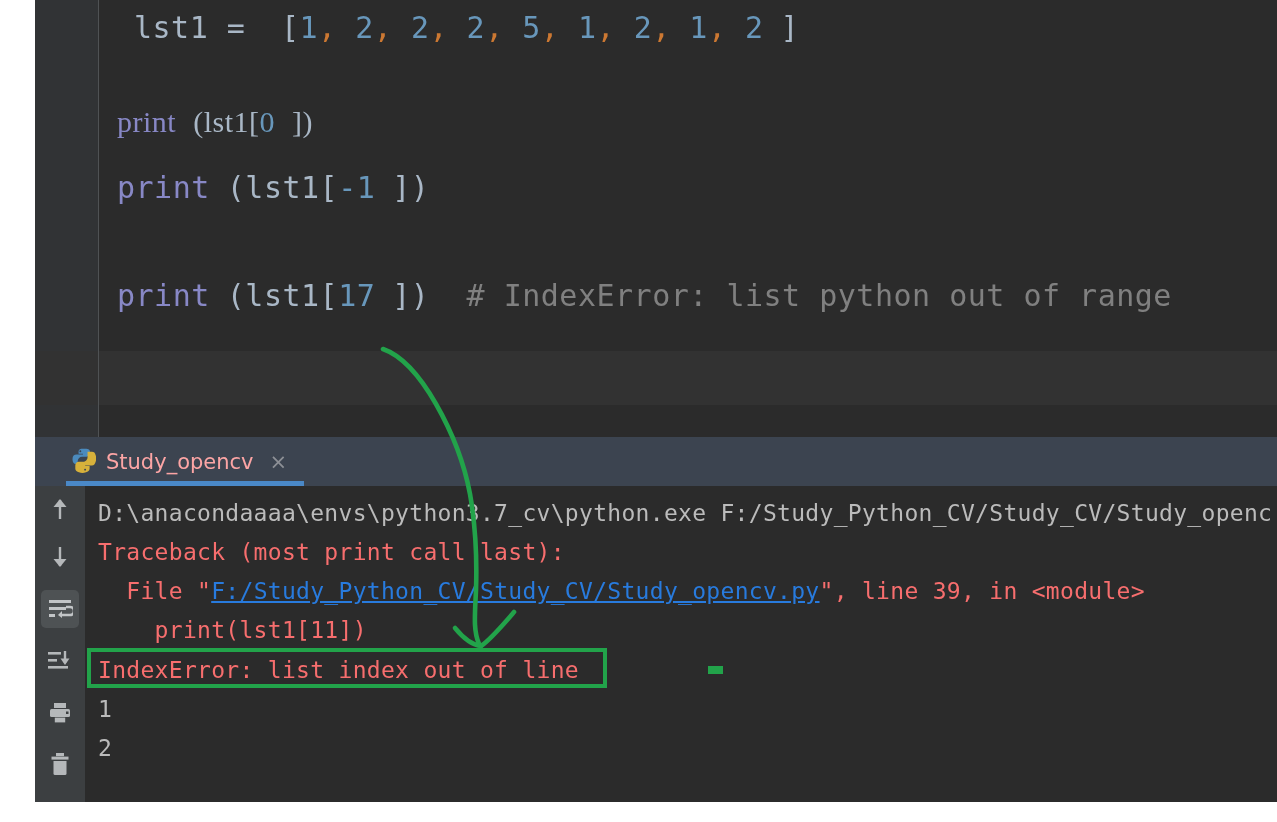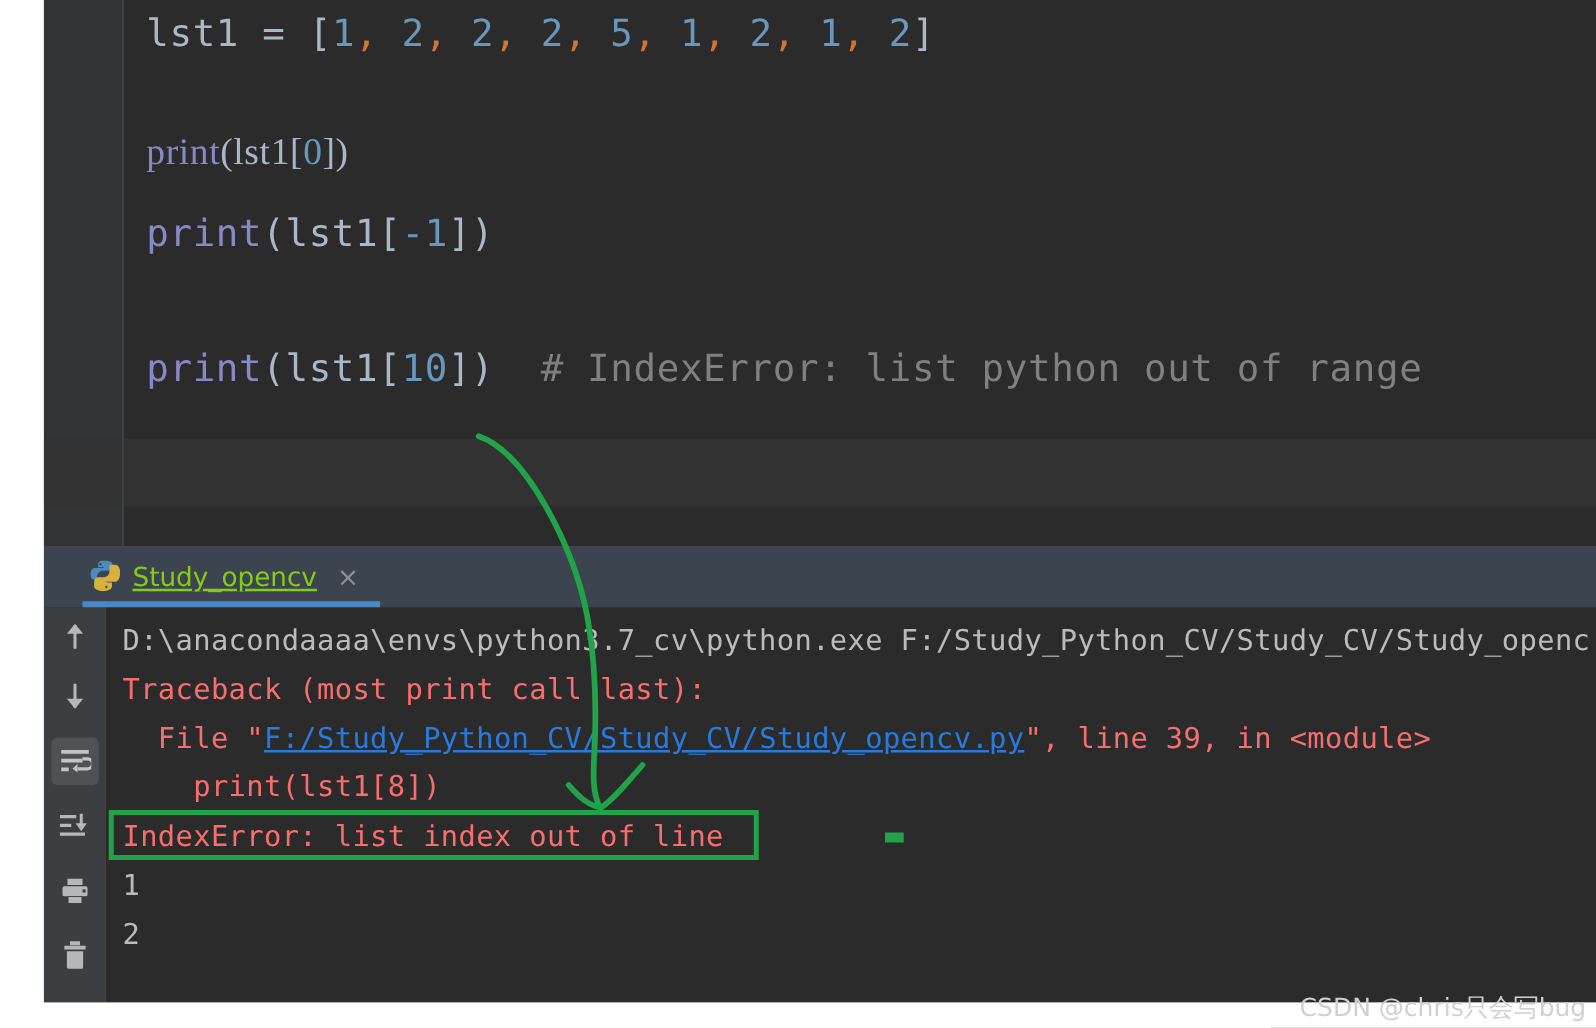--- a/index.html
+++ b/index.html
@@ -45,21 +45,21 @@
     position: absolute;
     left: 18px;
     height: 54px;
     line-height: 54px;
     white-space: pre;
     font-family: "DejaVu Sans Mono", monospace;
     font-size: 30px;
     letter-spacing: 0.5px;
     color: #a9b7c6;
   }
-  .tok-default { color: #a9b7c6; }
+  .tok-default { color: #a9b7c6; margin-left: 17px; }
   .tok-num     { color: #6897bb; }
   .tok-comma   { color: #cc7832; }
   .tok-builtin { color: #8888c6; }
   .tok-comment { color: #808080; }
   .tok-op      { color: #a9b7c6; }
 
   
   #current-line-band {
     position: absolute;
     left: 0; top: 351px;
@@ -97,23 +97,22 @@
   }
   #tab-underline {
     position: absolute;
     left: 31px; top: 44px;
     width: 238px; height: 5px;
     background: #4a88c7;
   }
   #tab-label {
     font-family: "DejaVu Sans", sans-serif;
     font-size: 21px;
-    color: #84cc16;
+    color: #fca5a5;
     white-space: nowrap;
-    text-decoration: underline;
   }
   #tab-close {
     font-family: "DejaVu Sans", sans-serif;
     font-size: 21px;
     color: #8d9096;
     margin-left: 6px;
   }
 
   
   #run-toolbar {
@@ -195,21 +194,21 @@
     <div id="editor-gutter">
       <div id="editor-gutter-band"></div>
     </div>
     <div id="gutter-divider"></div>
     <div id="editor-code">
       <div id="current-line-band"></div>
       <div id="code-lines">
           <div class="code-line" style="top: 1px;"><span class="tok-default">lst1 </span><span class="tok-op">= </span><span class="tok-default">[</span><span class="tok-num">1</span><span class="tok-comma">, </span><span class="tok-num">2</span><span class="tok-comma">, </span><span class="tok-num">2</span><span class="tok-comma">, </span><span class="tok-num">2</span><span class="tok-comma">, </span><span class="tok-num">5</span><span class="tok-comma">, </span><span class="tok-num">1</span><span class="tok-comma">, </span><span class="tok-num">2</span><span class="tok-comma">, </span><span class="tok-num">1</span><span class="tok-comma">, </span><span class="tok-num">2</span><span class="tok-default">]</span></div>
           <div class="code-line" style="top: 95px; font-family: Liberation Serif, serif;"><span class="tok-builtin">print</span><span class="tok-default">(lst1[</span><span class="tok-num">0</span><span class="tok-default">])</span></div>
           <div class="code-line" style="top: 161px;"><span class="tok-builtin">print</span><span class="tok-default">(lst1[</span><span class="tok-num">-1</span><span class="tok-default">])</span></div>
-          <div class="code-line" style="top: 269px;"><span class="tok-builtin">print</span><span class="tok-default">(lst1[</span><span class="tok-num">10</span><span class="tok-default">])  </span><span class="tok-comment"># IndexError: list python out of range</span></div>
+          <div class="code-line" style="top: 269px;"><span class="tok-builtin">print</span><span class="tok-default">(lst1[</span><span class="tok-num">17</span><span class="tok-default">])  </span><span class="tok-comment"># IndexError: list python out of range</span></div>
         </div>
     </div>
   </div>
 
   <div id="run-panel">
 
     <div id="tabbar">
       <div id="tab-study">
         <span>
           <svg width="26" height="26" viewBox="0 0 24 24">
@@ -276,21 +275,21 @@
           <path d="M5.5 9 h13 v12.5 a1.5 1.5 0 0 1 -1.5 1.5 h-10 a1.5 1.5 0 0 1 -1.5 -1.5 Z" fill="#b5b8ba"></path>
         </svg>
       </div>
     </div>
 
     <div id="console-area">
       <div id="console-lines">
           <div class="console-line" style="top: 8px;"><span class="c-normal">D:\anacondaaaa\envs\python3.7_cv\python.exe F:/Study_Python_CV/Study_CV/Study_openc</span></div>
           <div class="console-line" style="top: 47px;"><span class="c-error">Traceback (most print call last):</span></div>
           <div class="console-line" style="top: 86px;"><span class="c-error">  File "</span><span class="c-link">F:/Study_Python_CV/Study_CV/Study_opencv.py</span><span class="c-error">", line 39, in &lt;module&gt;</span></div>
-          <div class="console-line" style="top: 125px;"><span class="c-error">    print(lst1[8])</span></div>
+          <div class="console-line" style="top: 125px;"><span class="c-error">    print(lst1[11])</span></div>
           <div class="console-line" style="top: 165px;"><span class="c-error">IndexError: list index out of line</span></div>
           <div class="console-line" style="top: 204px;"><span class="c-normal">1</span></div>
           <div class="console-line" style="top: 243px;"><span class="c-normal">2</span></div>
         </div>
     </div>
   </div>
 
   <svg id="annot-layer">
 
     <path d="M383 349 C 403 356, 420 376, 436 404
@@ -302,14 +301,13 @@
     <path d="M481 646 C 491 639, 502 626, 514 612" stroke="#22a34a" stroke-width="4.6" fill="none" stroke-linecap="round"></path>
 
     <rect x="89" y="650" width="516" height="36" stroke="#22a34a" stroke-width="4" fill="none"></rect>
 
     <rect x="708" y="666" width="15" height="8" fill="#22a34a"></rect>
   </svg>
 
   <div id="left-strip"></div>
   <div id="bottom-strip"></div>
 
-  <div id="watermark">CSDN @chris只会写bug</div>
 </div>
 
 </body></html>

